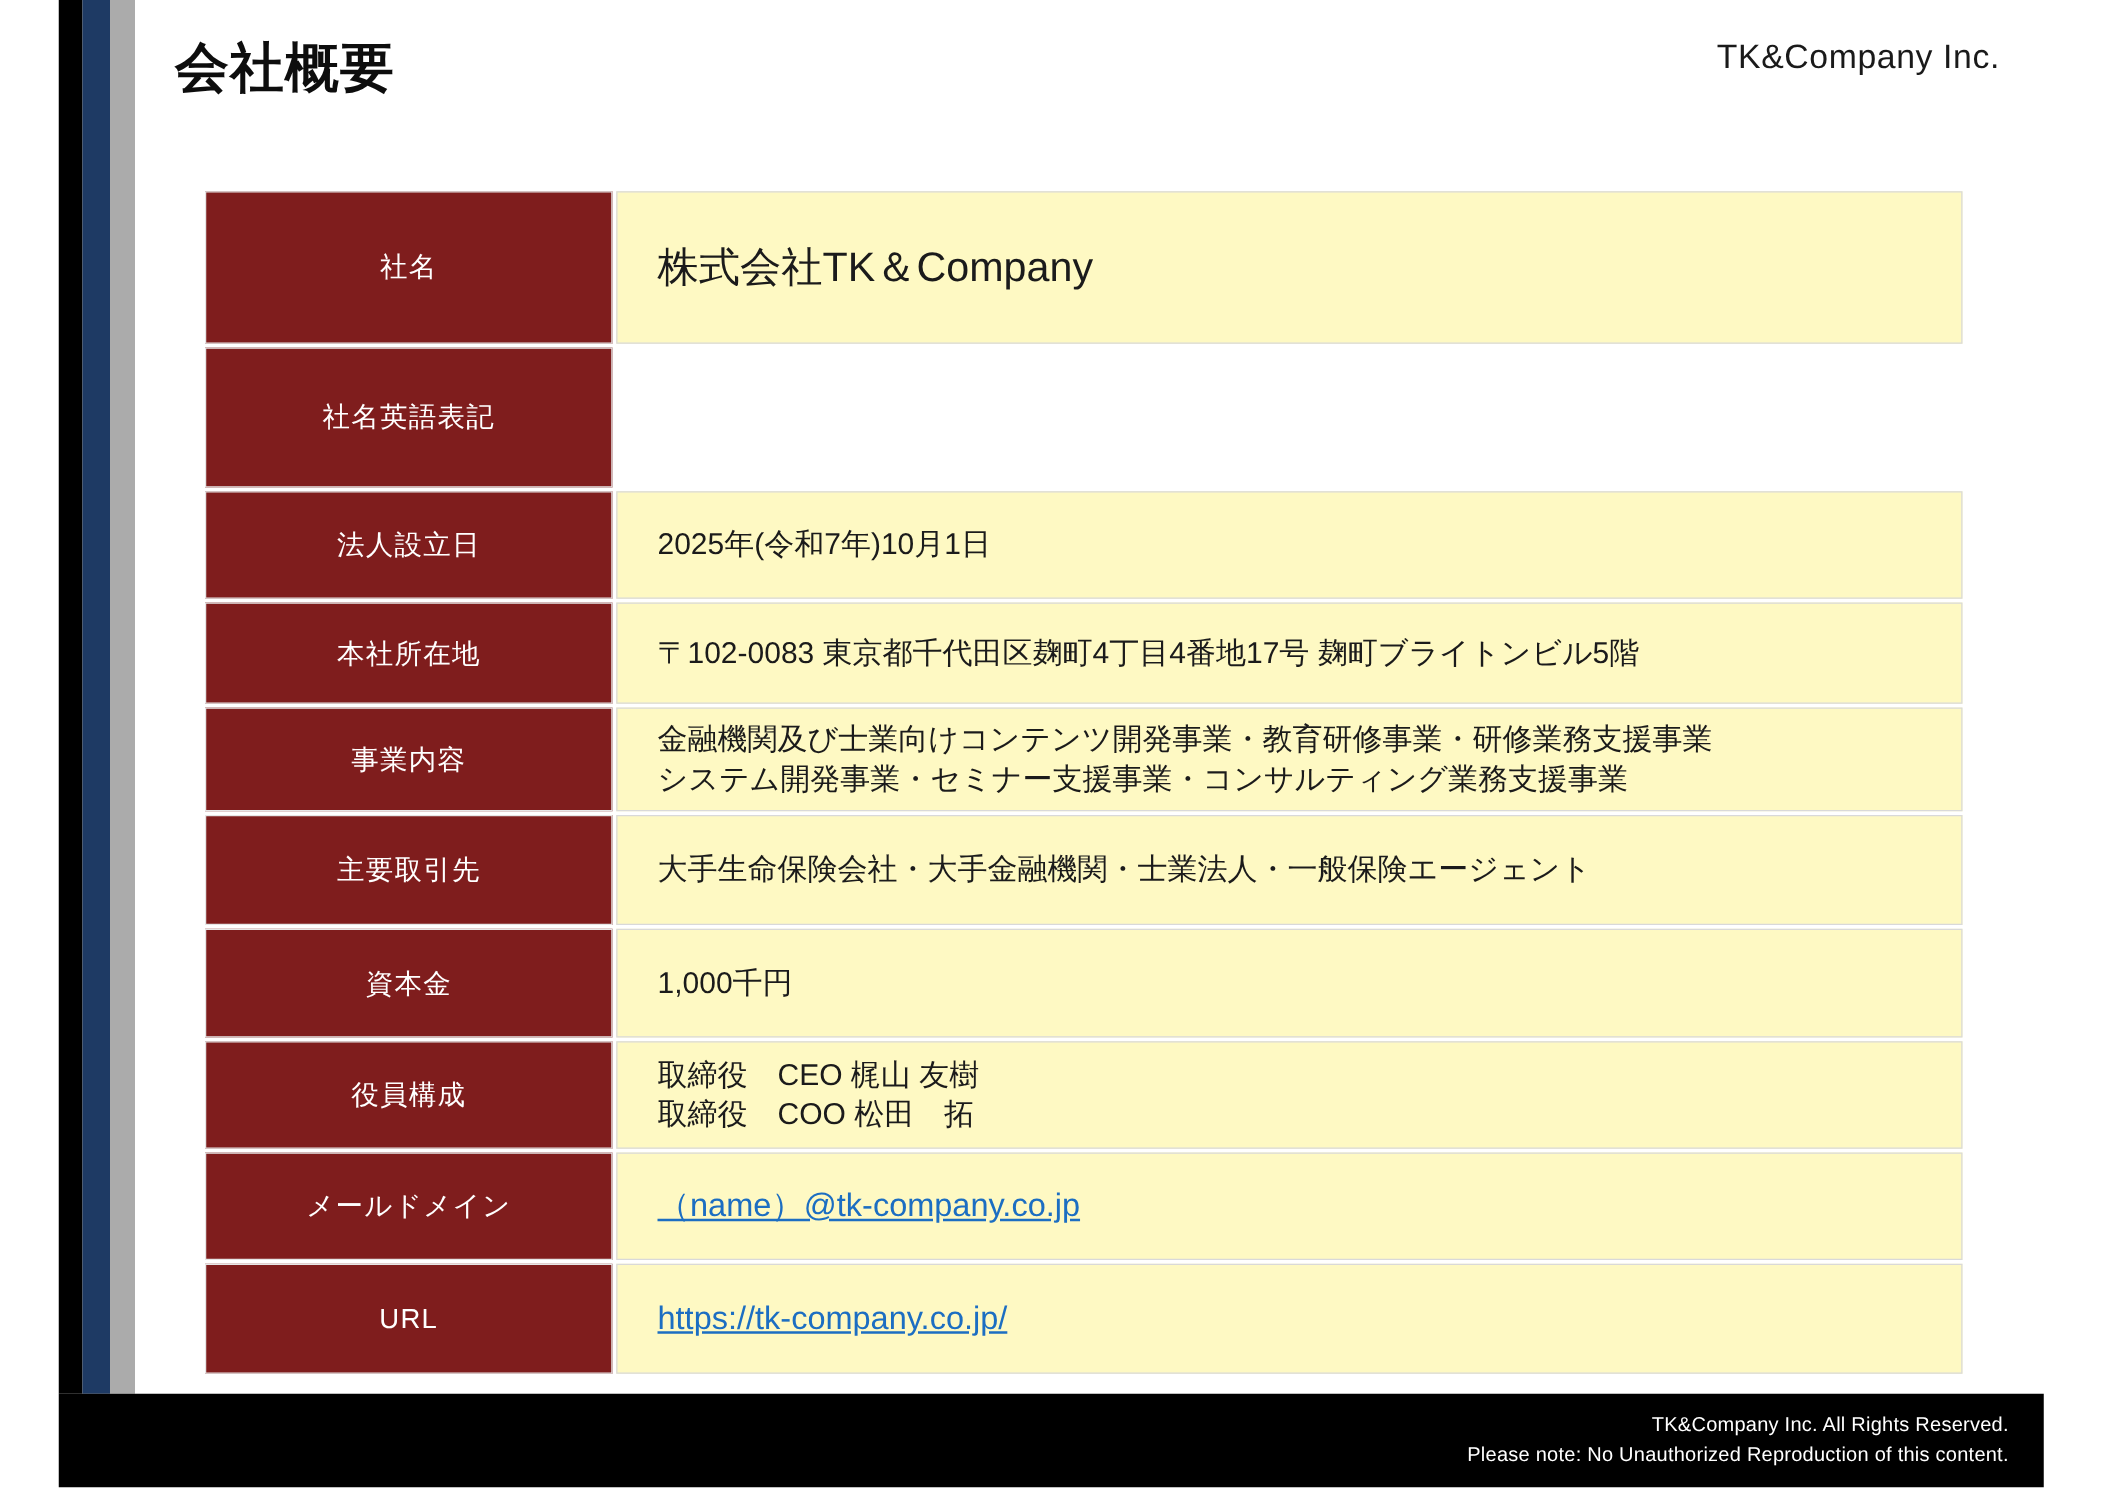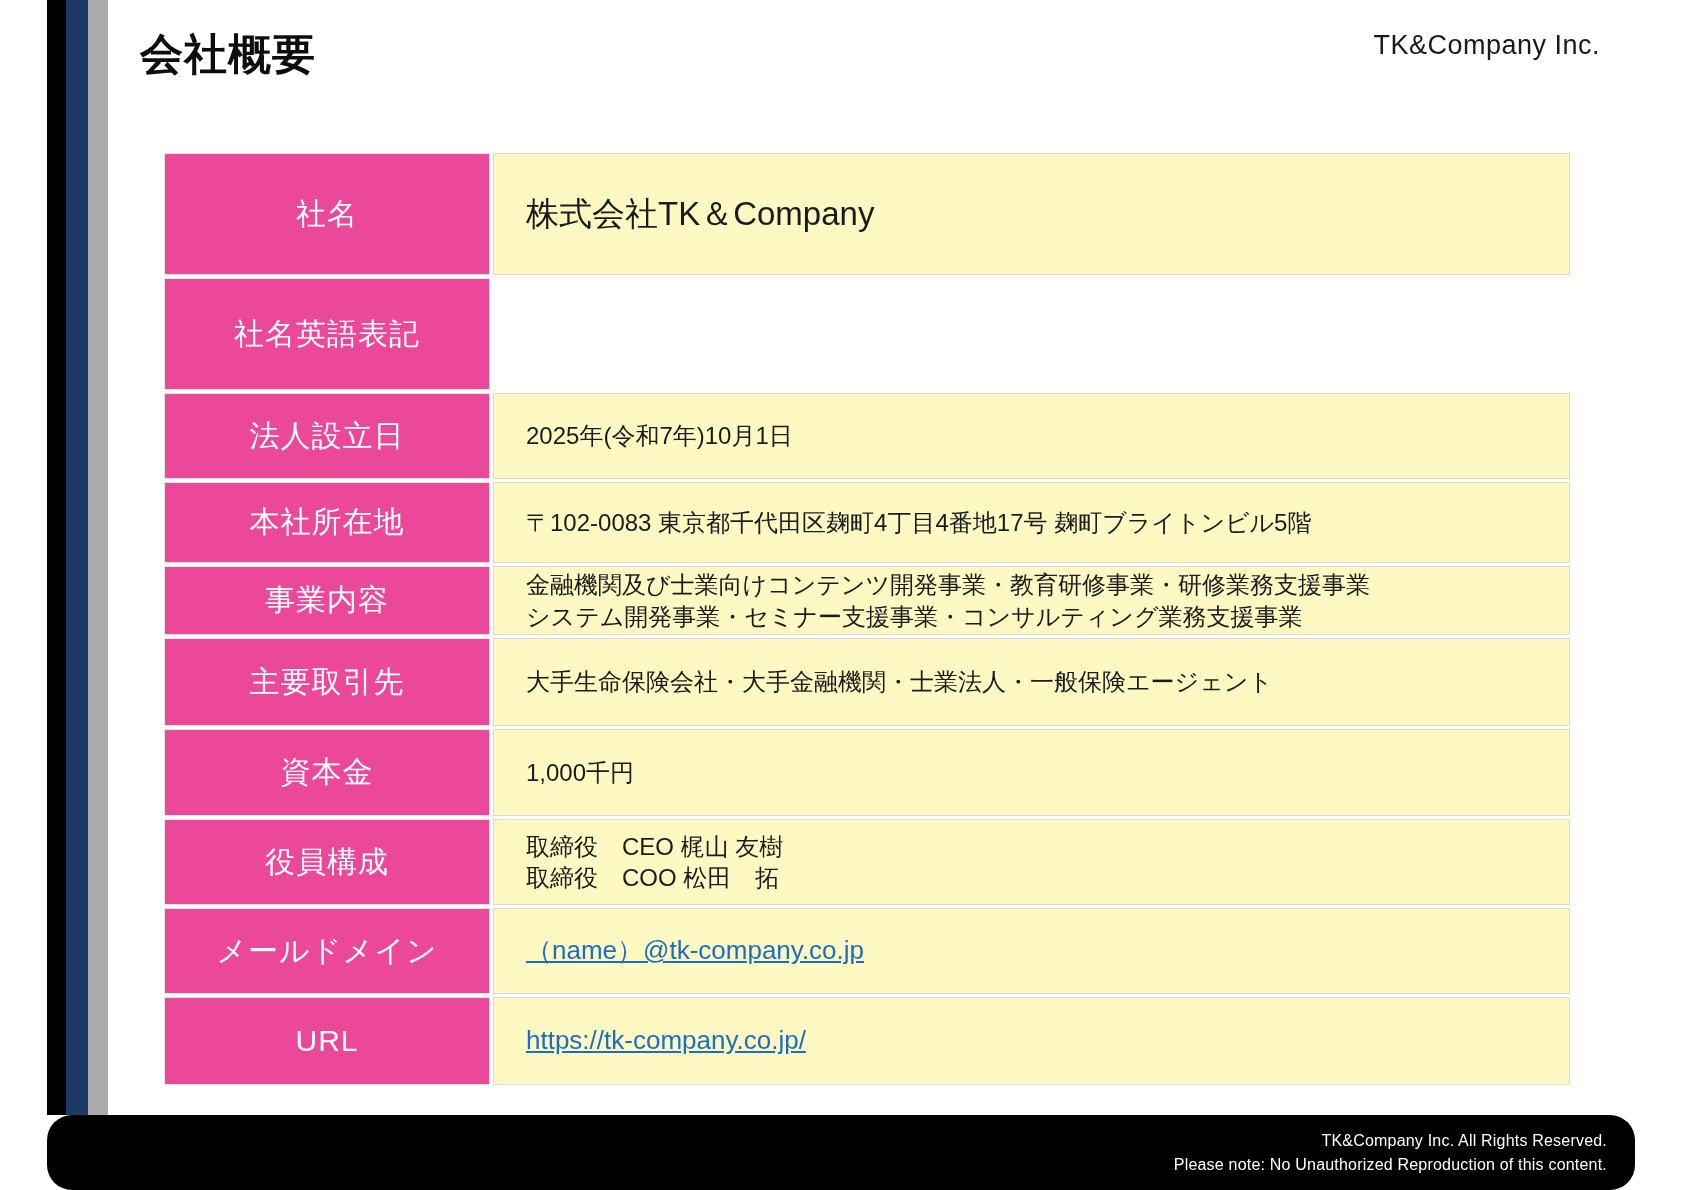--- a/index.html
+++ b/index.html
@@ -26,48 +26,48 @@
     font-size:27px;font-weight:400;color:#1a1a1a;letter-spacing:0.5px;
   }
   
   .info-table{
     position:absolute;left:164px;top:153px;width:1406px;
     display:flex;flex-direction:column;row-gap:3px;
   }
   .row{display:flex;column-gap:3px;}
   .cell-label{
     width:326px;flex:0 0 326px;
-    background:#ec4899;color:#ffffff;
+    background:#7f1d1d;color:#ffffff;
     display:flex;align-items:center;justify-content:center;
-    font-size:30px;letter-spacing:1px;
+    font-size:22px;letter-spacing:1px;
     border:1px solid #e6e6e6;box-sizing:border-box;
   }
   .cell-value{
     flex:1;background:#fef9c3;
     border:1px solid #d9d9d9;box-sizing:border-box;
     display:flex;flex-direction:column;justify-content:center;
     padding-left:32px;padding-right:12px;
     font-size:24px;color:#1b1b1b;line-height:1.3;
   }
   .h1{height:122px;} .h2{height:112px;} .h3{height:86px;} .h4{height:81px;}
-  .h5{height:69px;} .h6{height:88px;} .h7{height:87px;} .h8{height:86px;}
+  .h5{height:83px;} .h6{height:88px;} .h7{height:87px;} .h8{height:86px;}
   .h9{height:86px;} .h10{height:88px;}
   .v-big{font-size:33px;}
   .v-small{font-size:21px;}
   a.link{
     color:#1C6EC2;text-decoration:underline;cursor:pointer;
     font-size:26px;width:fit-content;
   }
   
   .footer{
     position:absolute;left:47px;top:1115px;width:1588px;height:75px;
     background:#000000;color:#ffffff;
     display:flex;flex-direction:column;justify-content:center;align-items:flex-end;
     padding-right:28px;box-sizing:border-box;
-    font-size:16px;line-height:1.45;font-weight:300;letter-spacing:0.2px;border-radius:25px;
+    font-size:16px;line-height:1.45;font-weight:300;letter-spacing:0.2px;
   }
 </style>
 </head>
 <body>
 
 <div class="slide">
 
   <div class="bar bar-black"></div>
   <div class="bar bar-navy"></div>
   <div class="bar bar-gray"></div>

